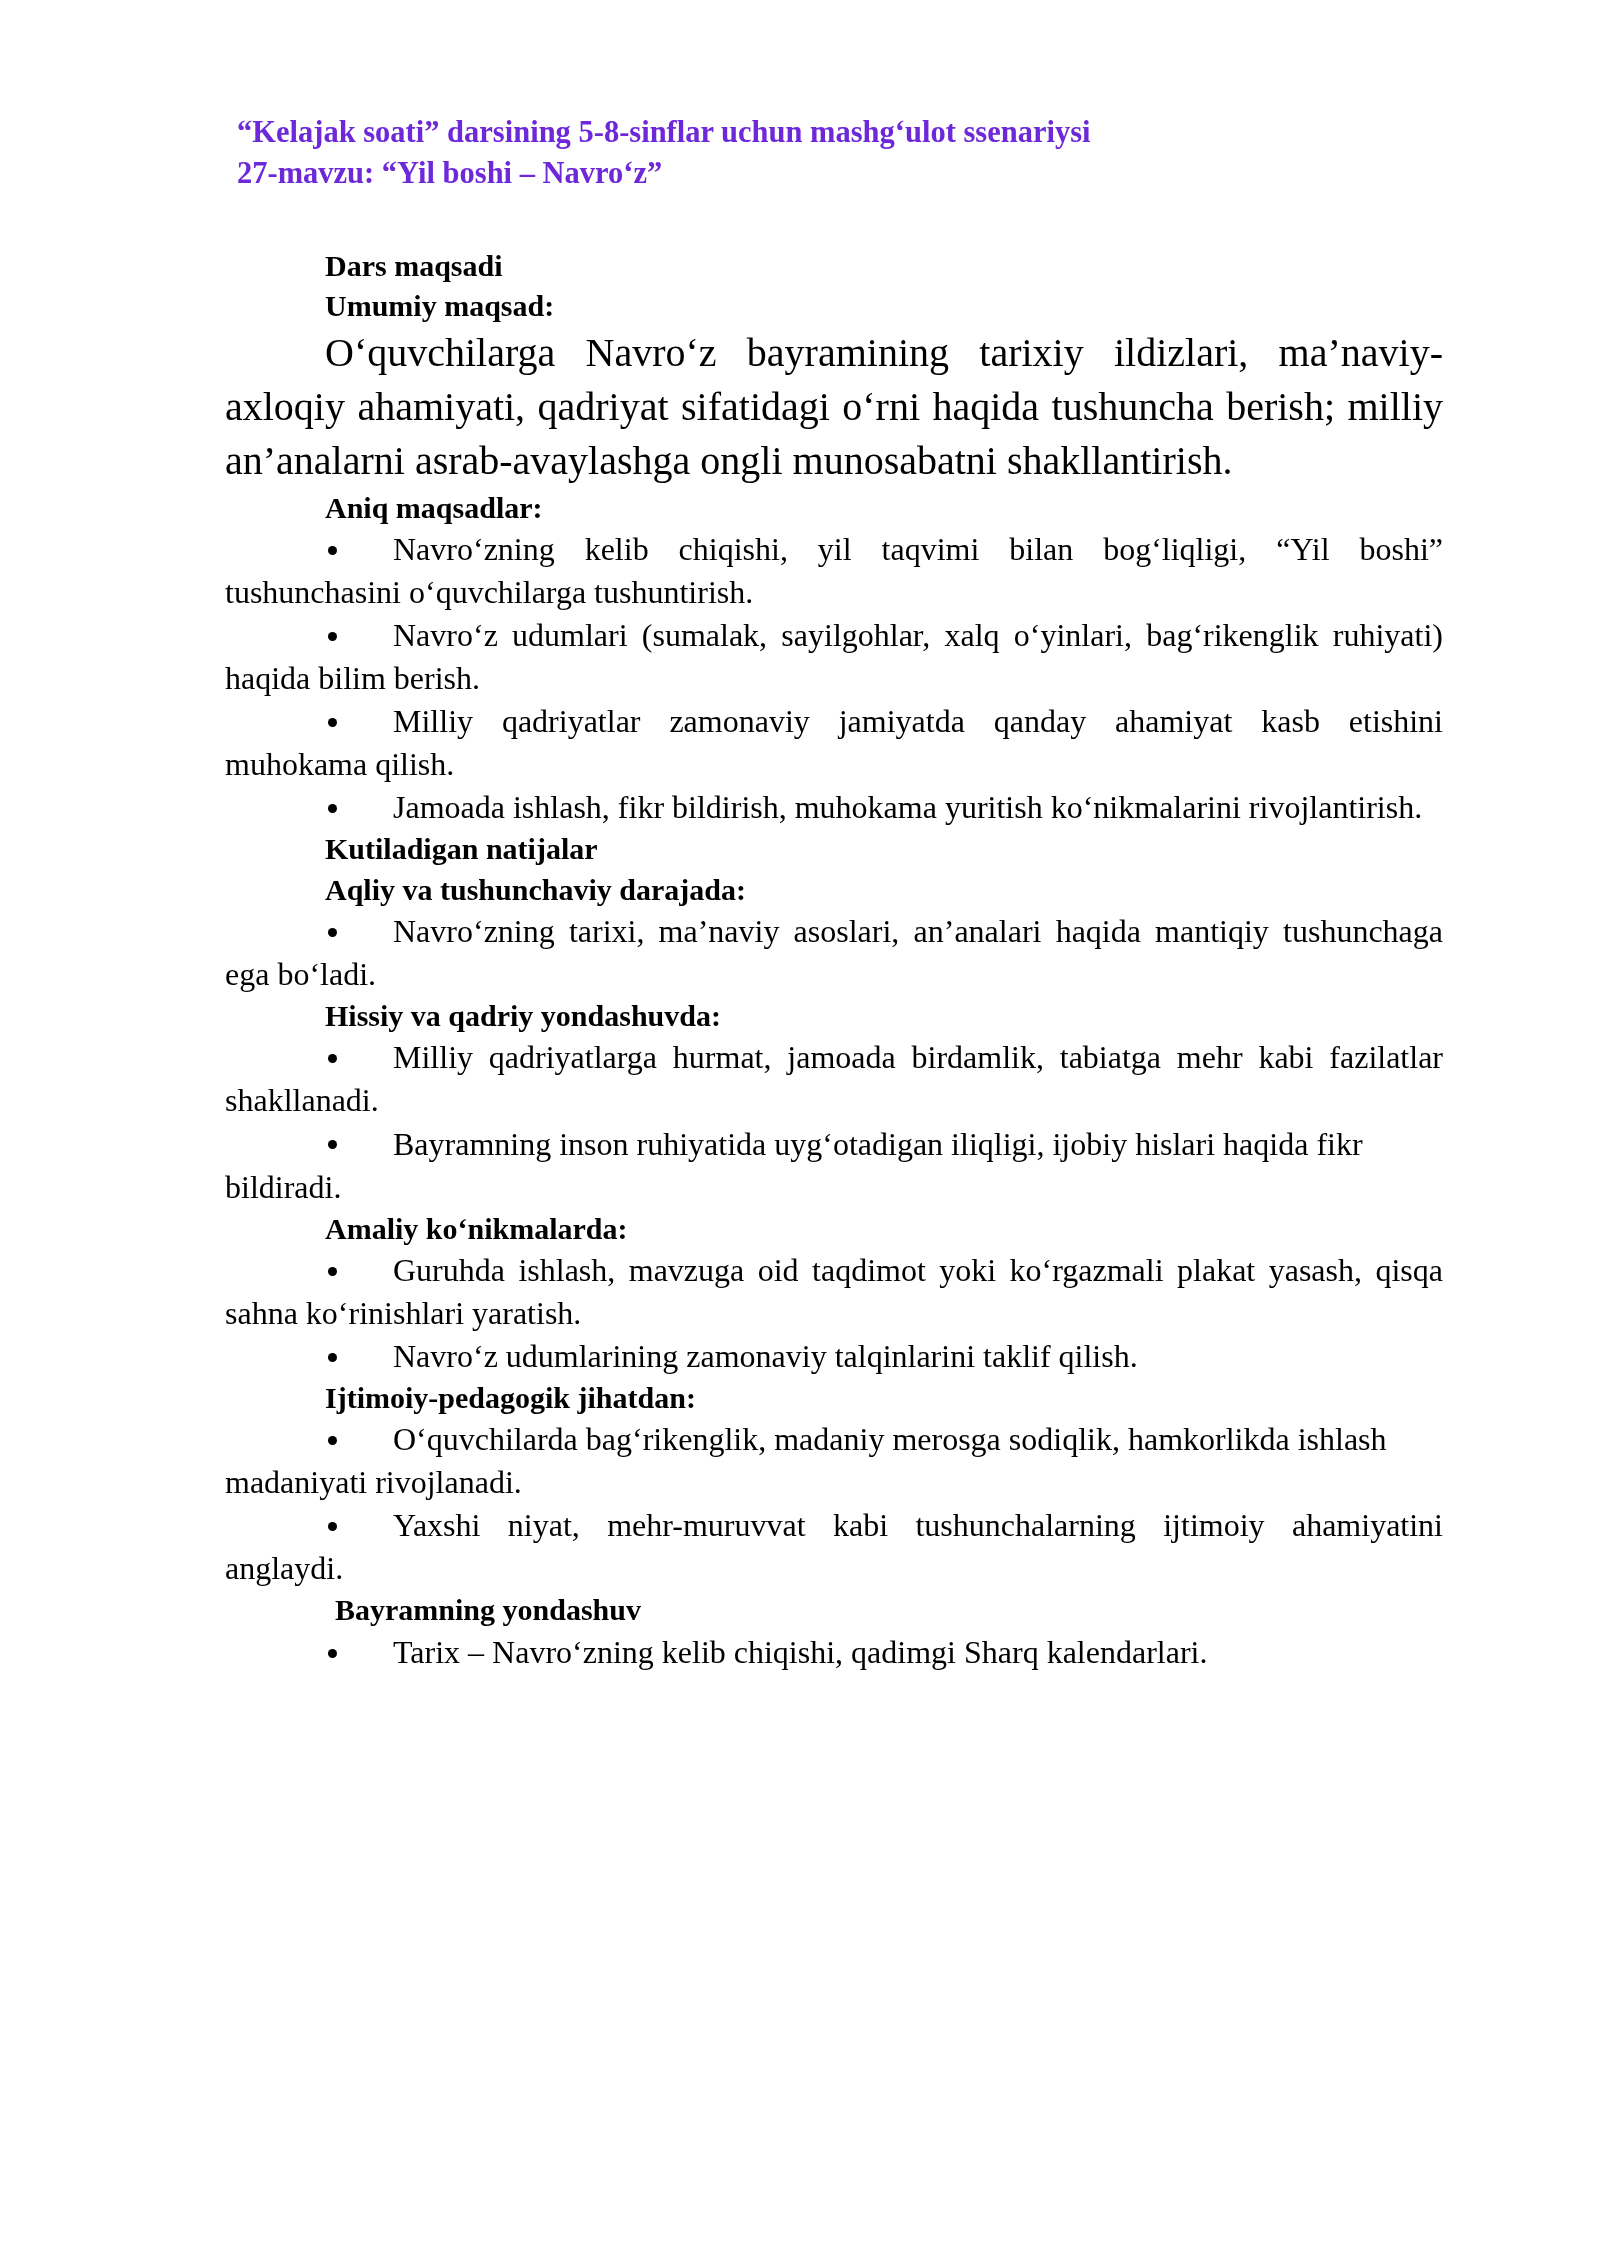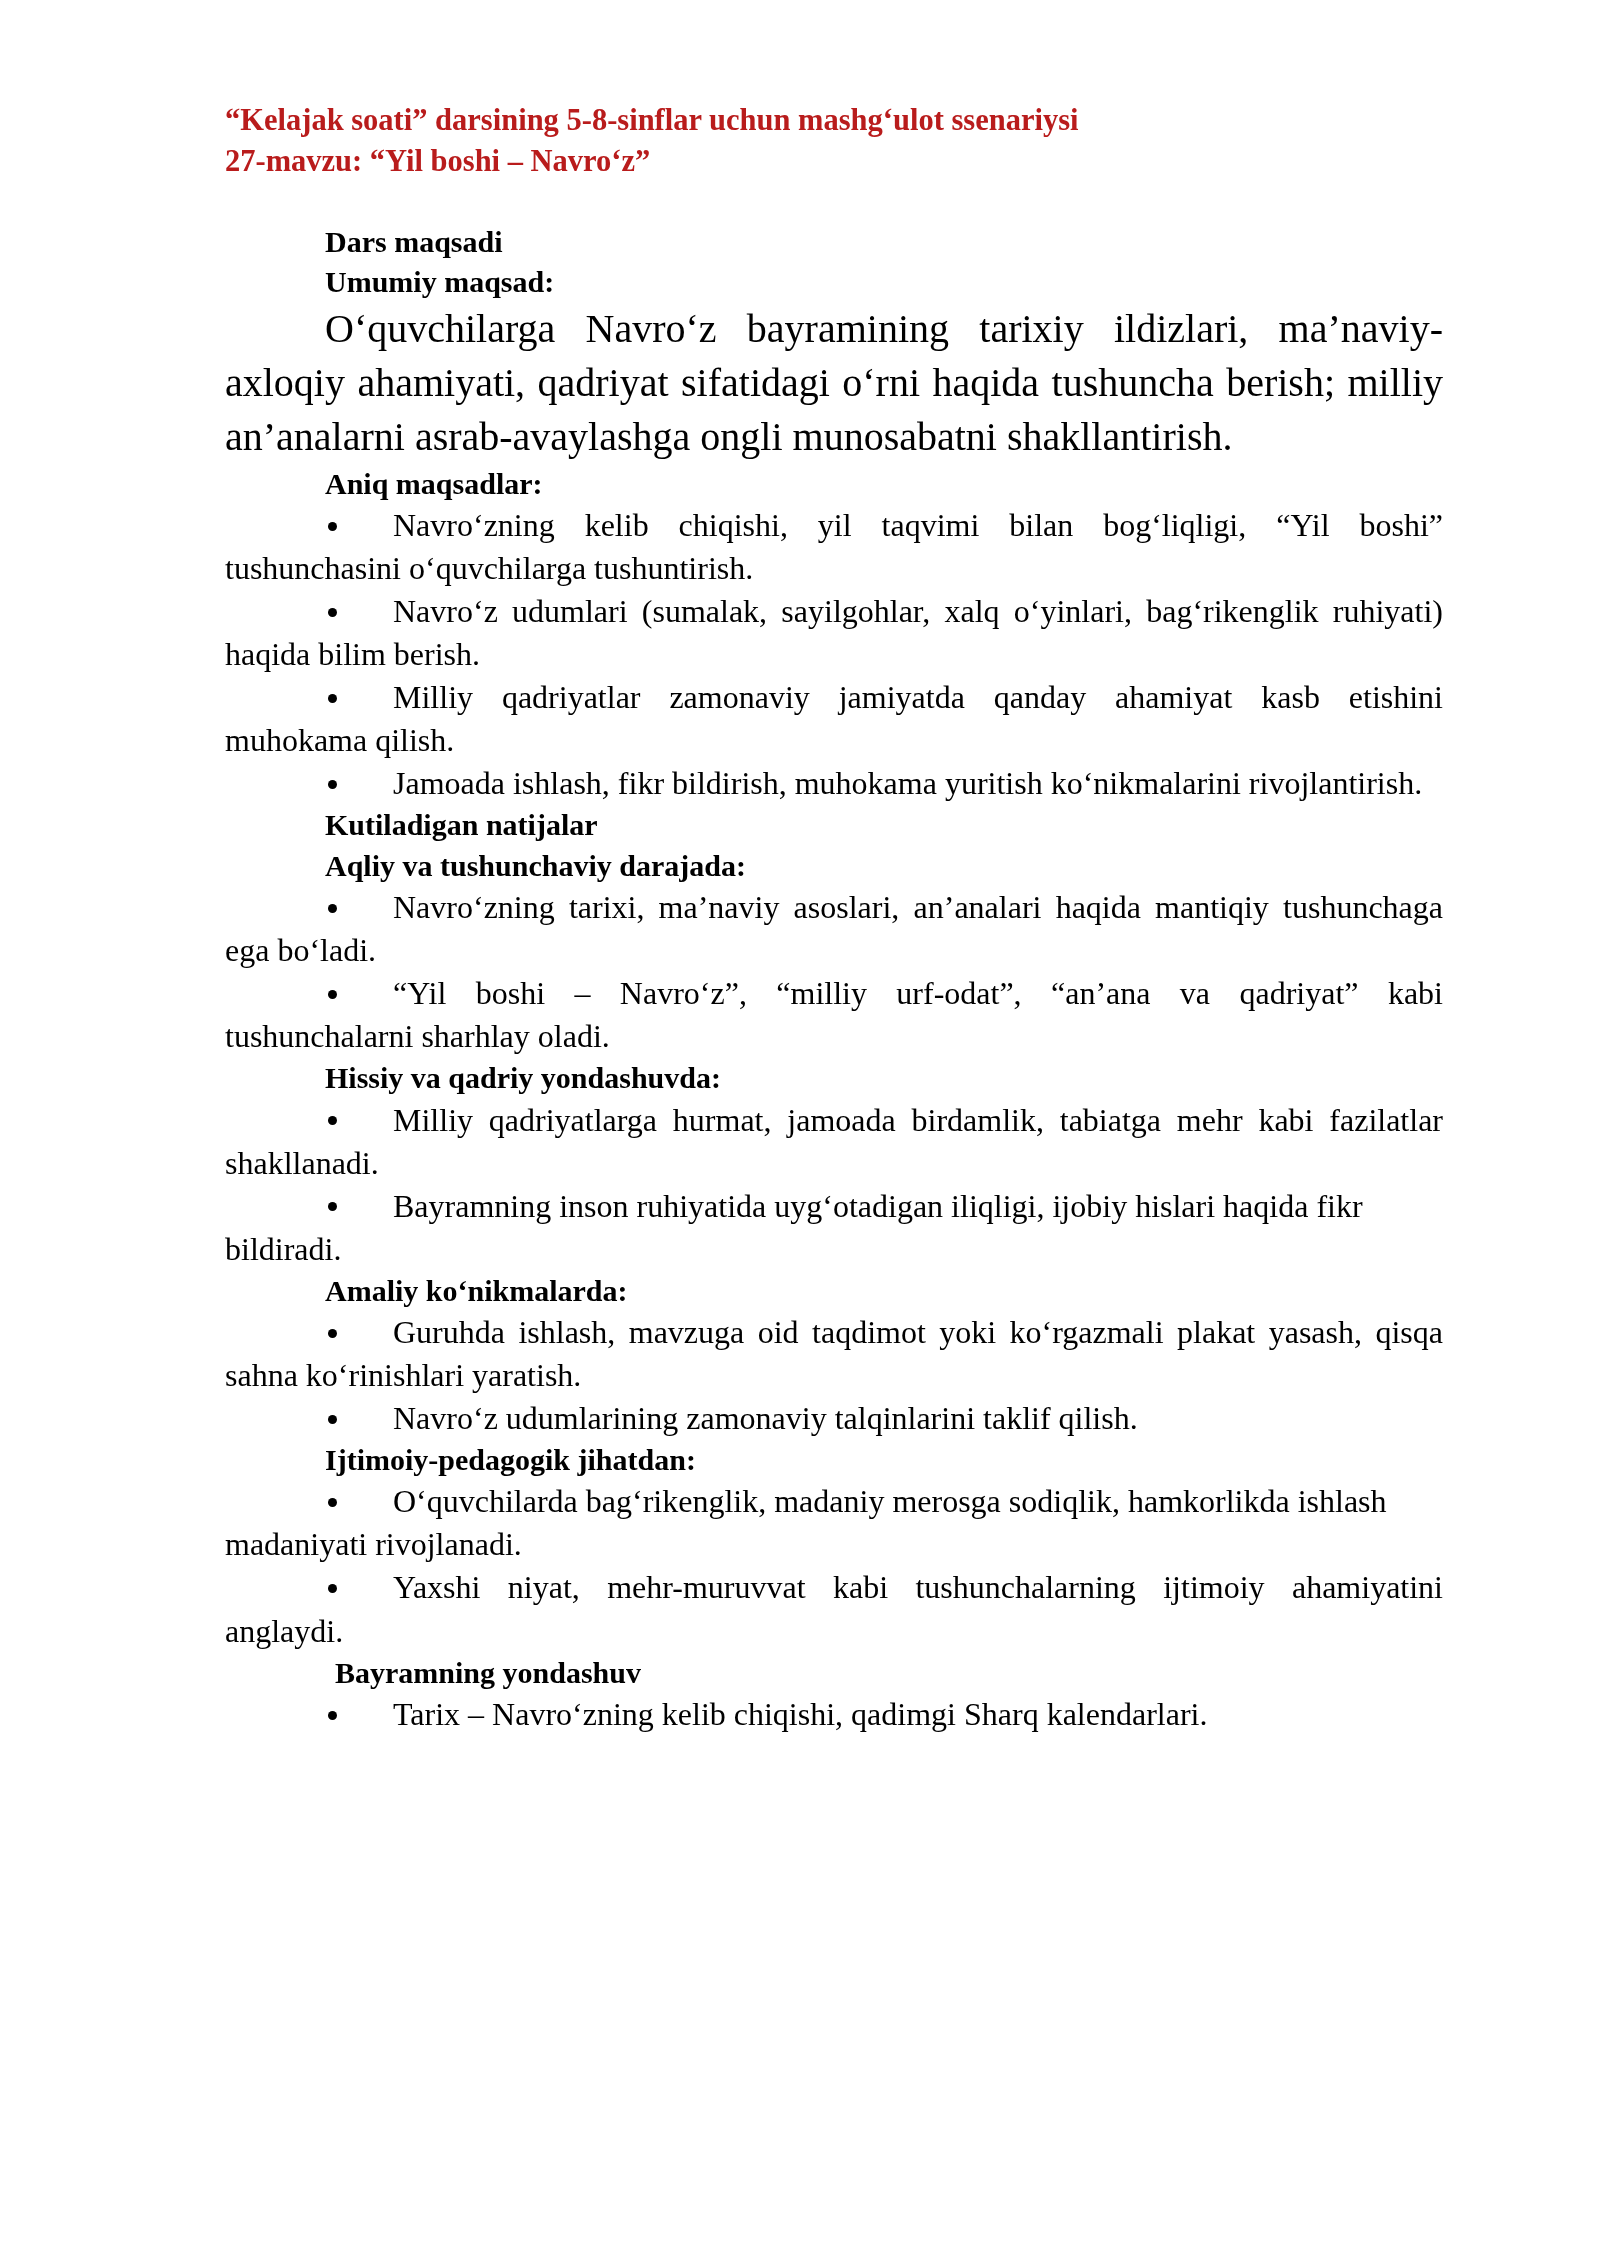--- a/index.html
+++ b/index.html
@@ -22,25 +22,25 @@
 
   .content {
     position: absolute;
     left: 225px;
     top: 100px;
     width: 1218px;
   }
 
   
   .doc-title {
-    color: #b91c1c;
+    color: #6d28d9;
     font-weight: bold;
     font-size: 30.5px;
     line-height: 1.34;
-    margin: 0;
+    margin: 12px;
     text-indent: 0;
   }
   .doc-title .title-line {
     display: block;
     white-space: nowrap;
   }
 
   .title-gap { height: 40px; }
 
   
@@ -133,24 +133,20 @@
     </p>
 
     <div class="heading">Kutiladigan natijalar</div>
 
     <div class="heading">Aqliy va tushunchaviy darajada:</div>
 
     <p class="bullet">
       <span class="dot"></span>
       <span class="btext">Navro‘zning tarixi, ma’naviy asoslari, an’analari haqida mantiqiy tushunchaga ega bo‘ladi.</span>
     </p>
-    <p class="bullet">
-      <span class="dot"></span>
-      <span class="btext">“Yil boshi – Navro‘z”, “milliy urf-odat”, “an’ana va qadriyat” kabi tushunchalarni sharhlay oladi.</span>
-    </p>
 
     <div class="heading">Hissiy va qadriy yondashuvda:</div>
 
     <p class="bullet">
       <span class="dot"></span>
       <span class="btext">Milliy qadriyatlarga hurmat, jamoada birdamlik, tabiatga mehr kabi fazilatlar shakllanadi.</span>
     </p>
     <p class="bullet ragged">
       <span class="dot"></span>
       <span class="btext">Bayramning inson ruhiyatida uyg‘otadigan iliqligi, ijobiy hislari haqida fikr bildiradi.</span>

